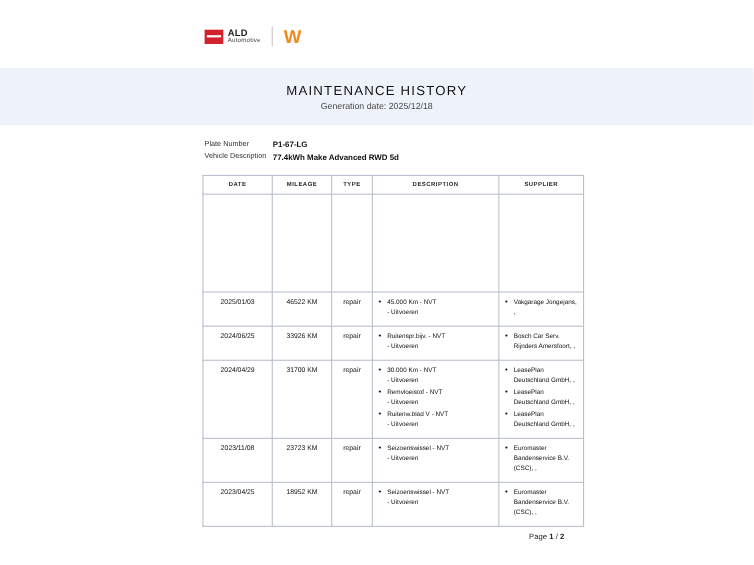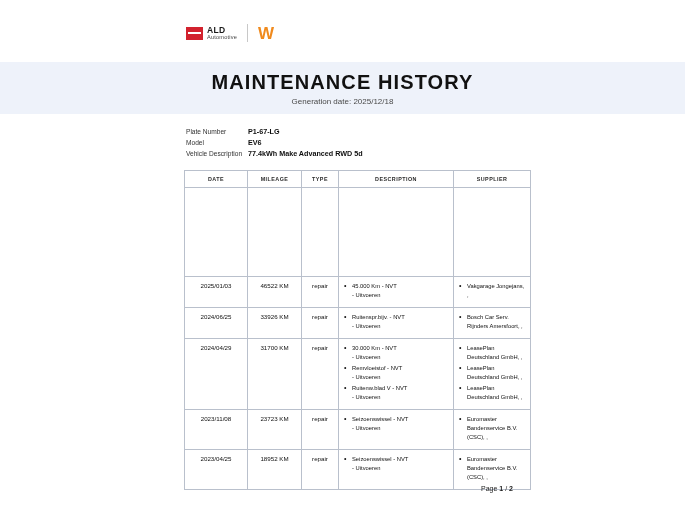--- a/index.html
+++ b/index.html
@@ -87,22 +87,22 @@
     width: 685px;
     box-sizing: border-box;
     padding-left: 155px;
     padding-right: 155px;
     display: flex;
     flex-direction: column;
     justify-content: center;
     align-items: center;
   }
   .doc-title {
-    font-size: 20px;
-    font-weight: bold;
+    font-size: 12px;
+    font-weight: normal;
     letter-spacing: 1.1px;
     color: #111;
     text-align: left;
   }
   .doc-subtitle {
     font-size: 8px;
     color: #4a4a4a;
     text-align: right;
     margin-top: 3px;
   }
@@ -215,24 +215,20 @@
 
   <div class="title-band">
     <div class="doc-title">MAINTENANCE HISTORY</div>
     <div class="doc-subtitle">Generation date: 2025/12/18</div>
   </div>
 
   <div class="vehicle-info">
       <div class="vi-row">
         <div class="vi-label">Plate Number</div>
         <div class="vi-value">P1-67-LG</div>
-      </div>
-      <div class="vi-row">
-        <div class="vi-label">Model</div>
-        <div class="vi-value">EV6</div>
       </div>
       <div class="vi-row">
         <div class="vi-label">Vehicle Description</div>
         <div class="vi-value">77.4kWh Make Advanced RWD 5d</div>
       </div>
     </div>
 
   <div class="table-wrap">
     <table class="hist">
       <thead>

